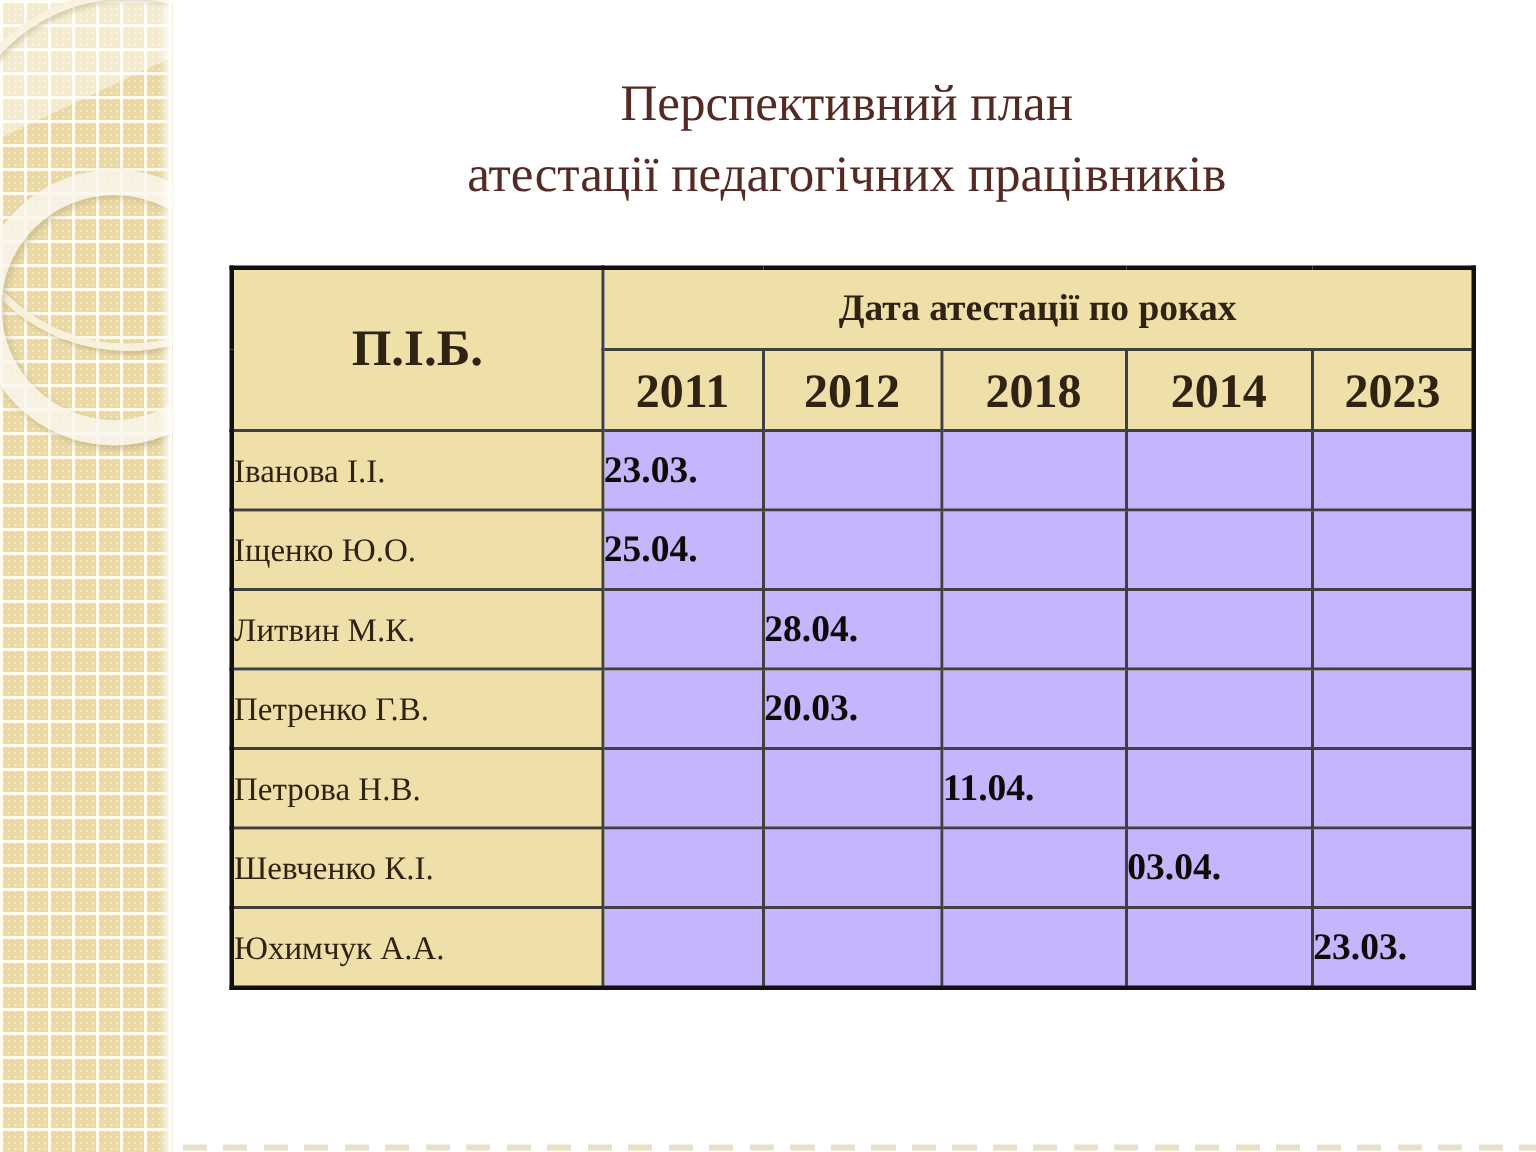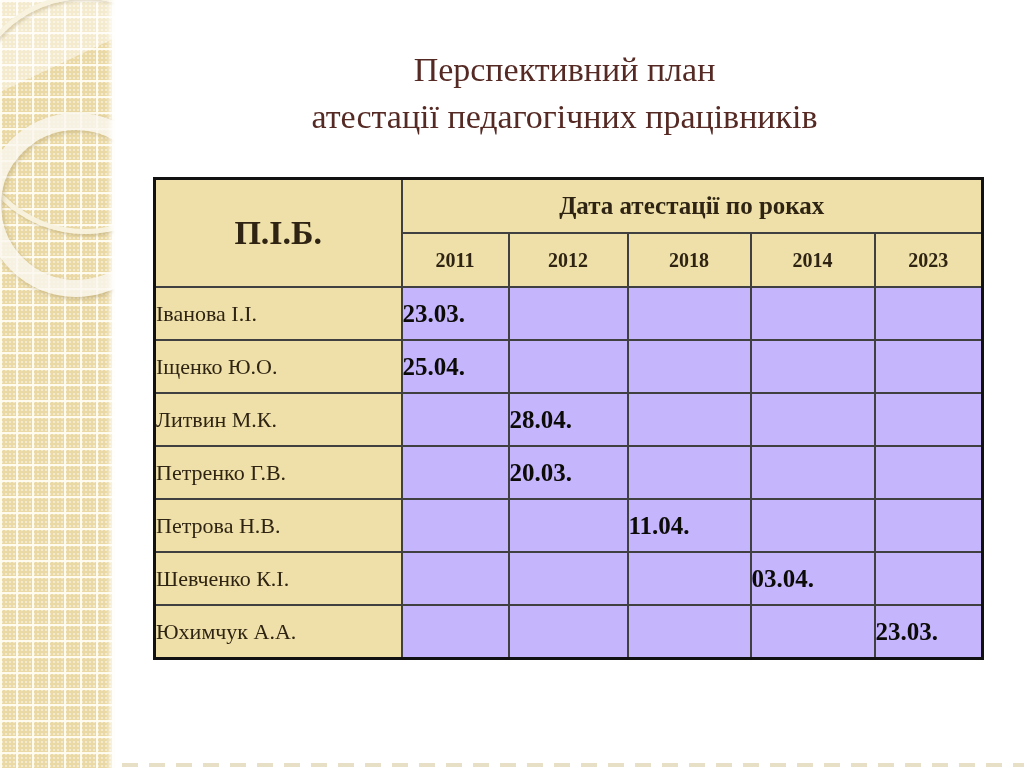--- a/index.html
+++ b/index.html
@@ -95,21 +95,21 @@
   th.group-header {
     height: 52px;
     font-weight: bold;
     font-size: 25px;
     text-align: center;
     vertical-align: middle;
   }
   th.year-header {
     height: 52px;
     font-weight: bold;
-    font-size: 20px;
+    font-size: 32px;
     text-align: center;
     vertical-align: middle;
   }
   th.name-header {
     font-weight: bold;
     font-size: 34px;
     text-align: center;
     vertical-align: middle;
   }
   td.name-cell {

